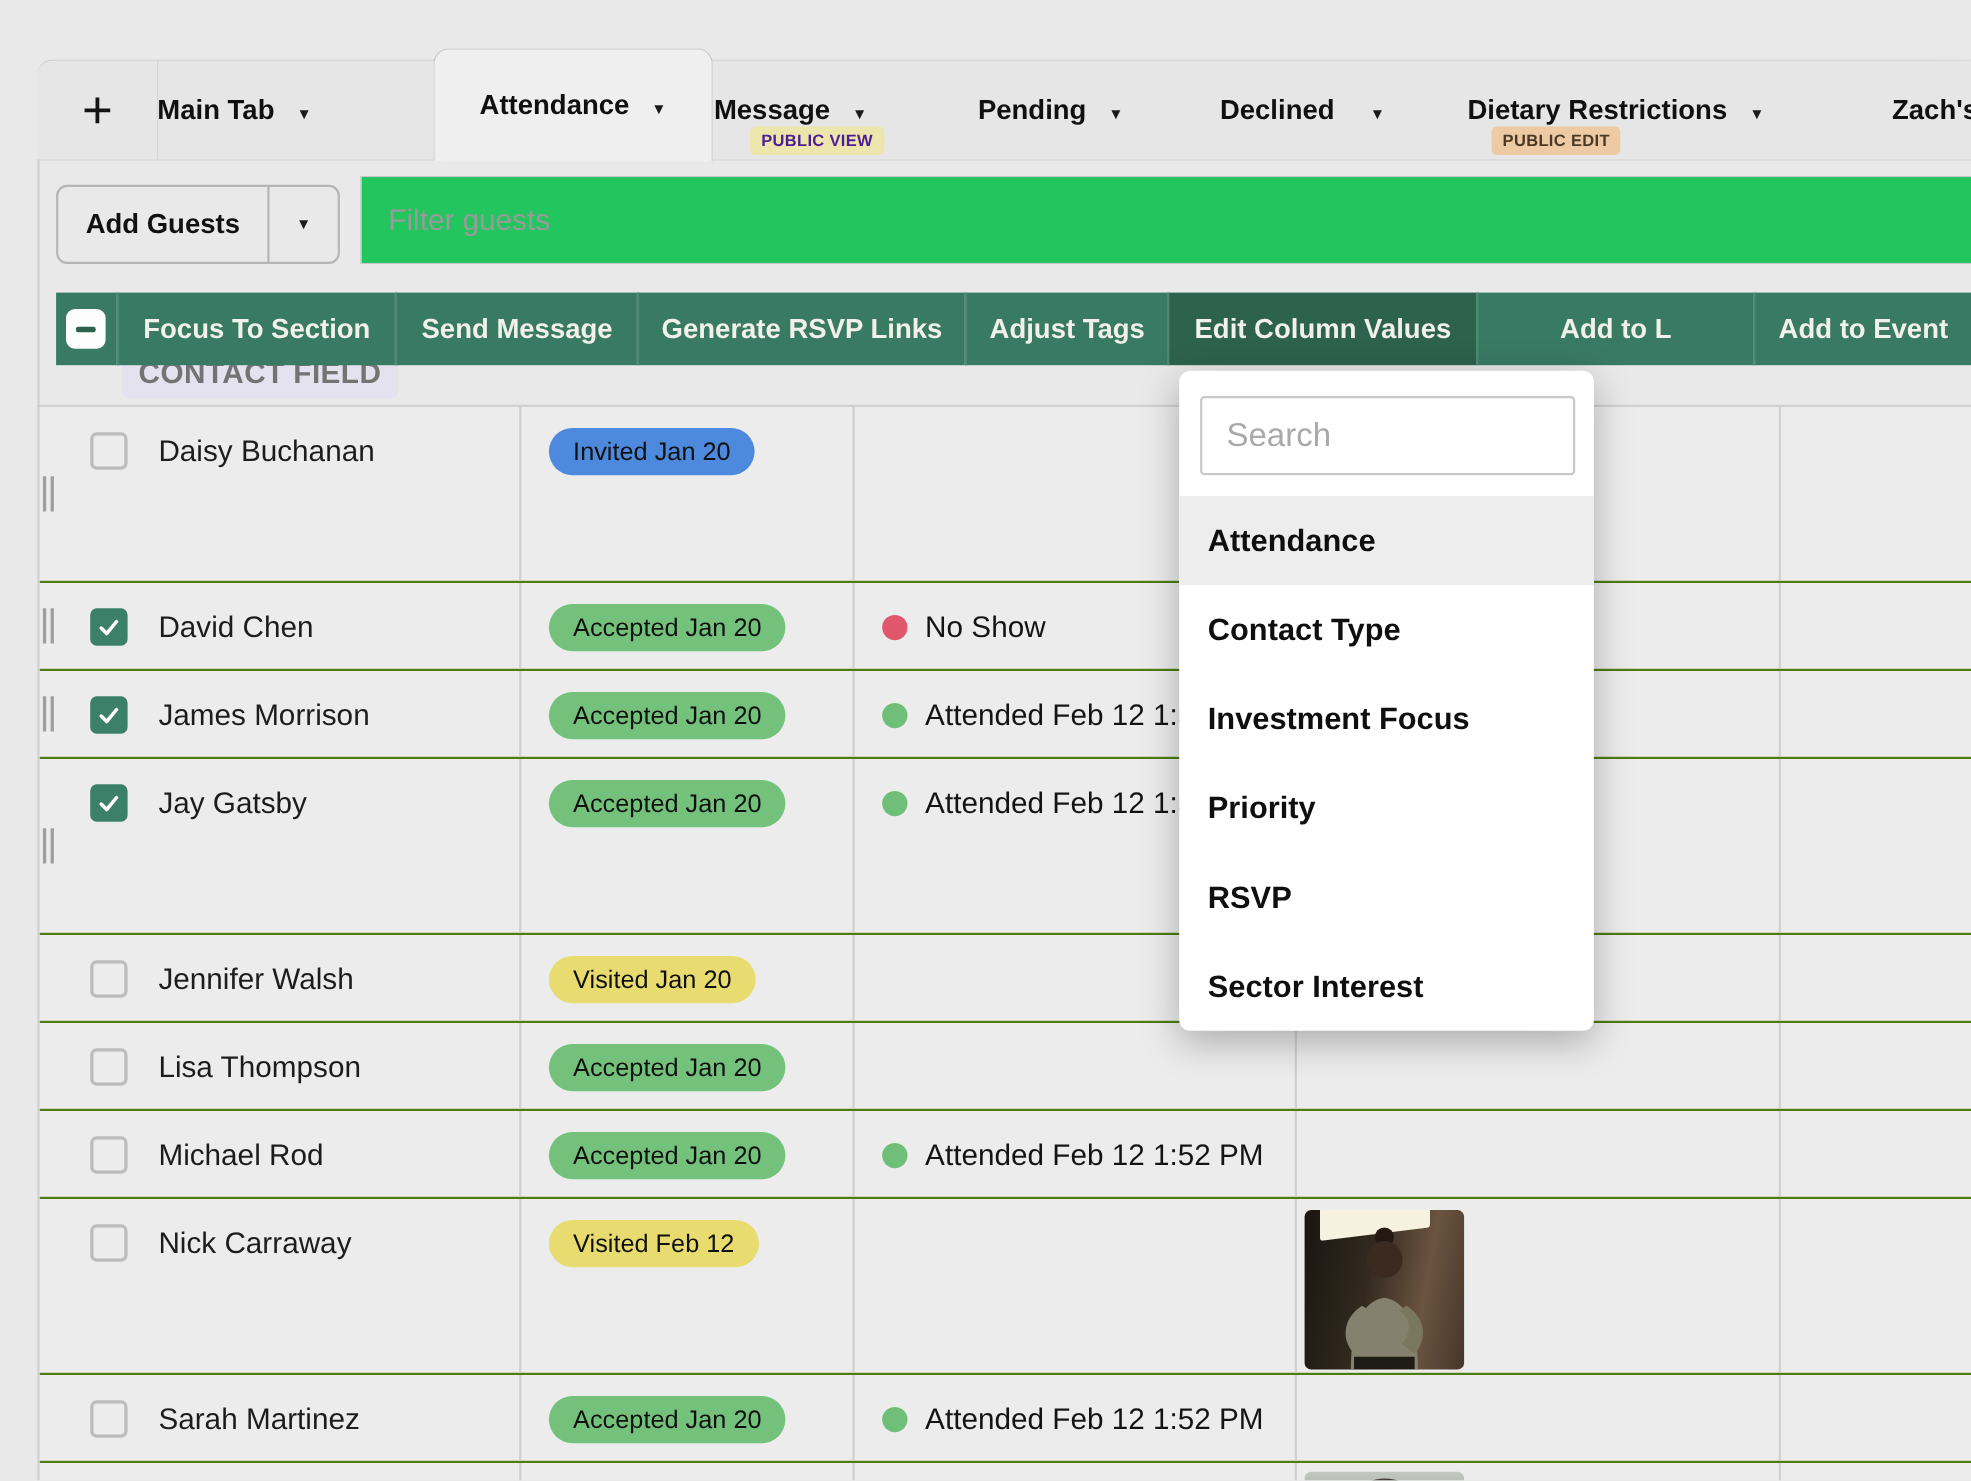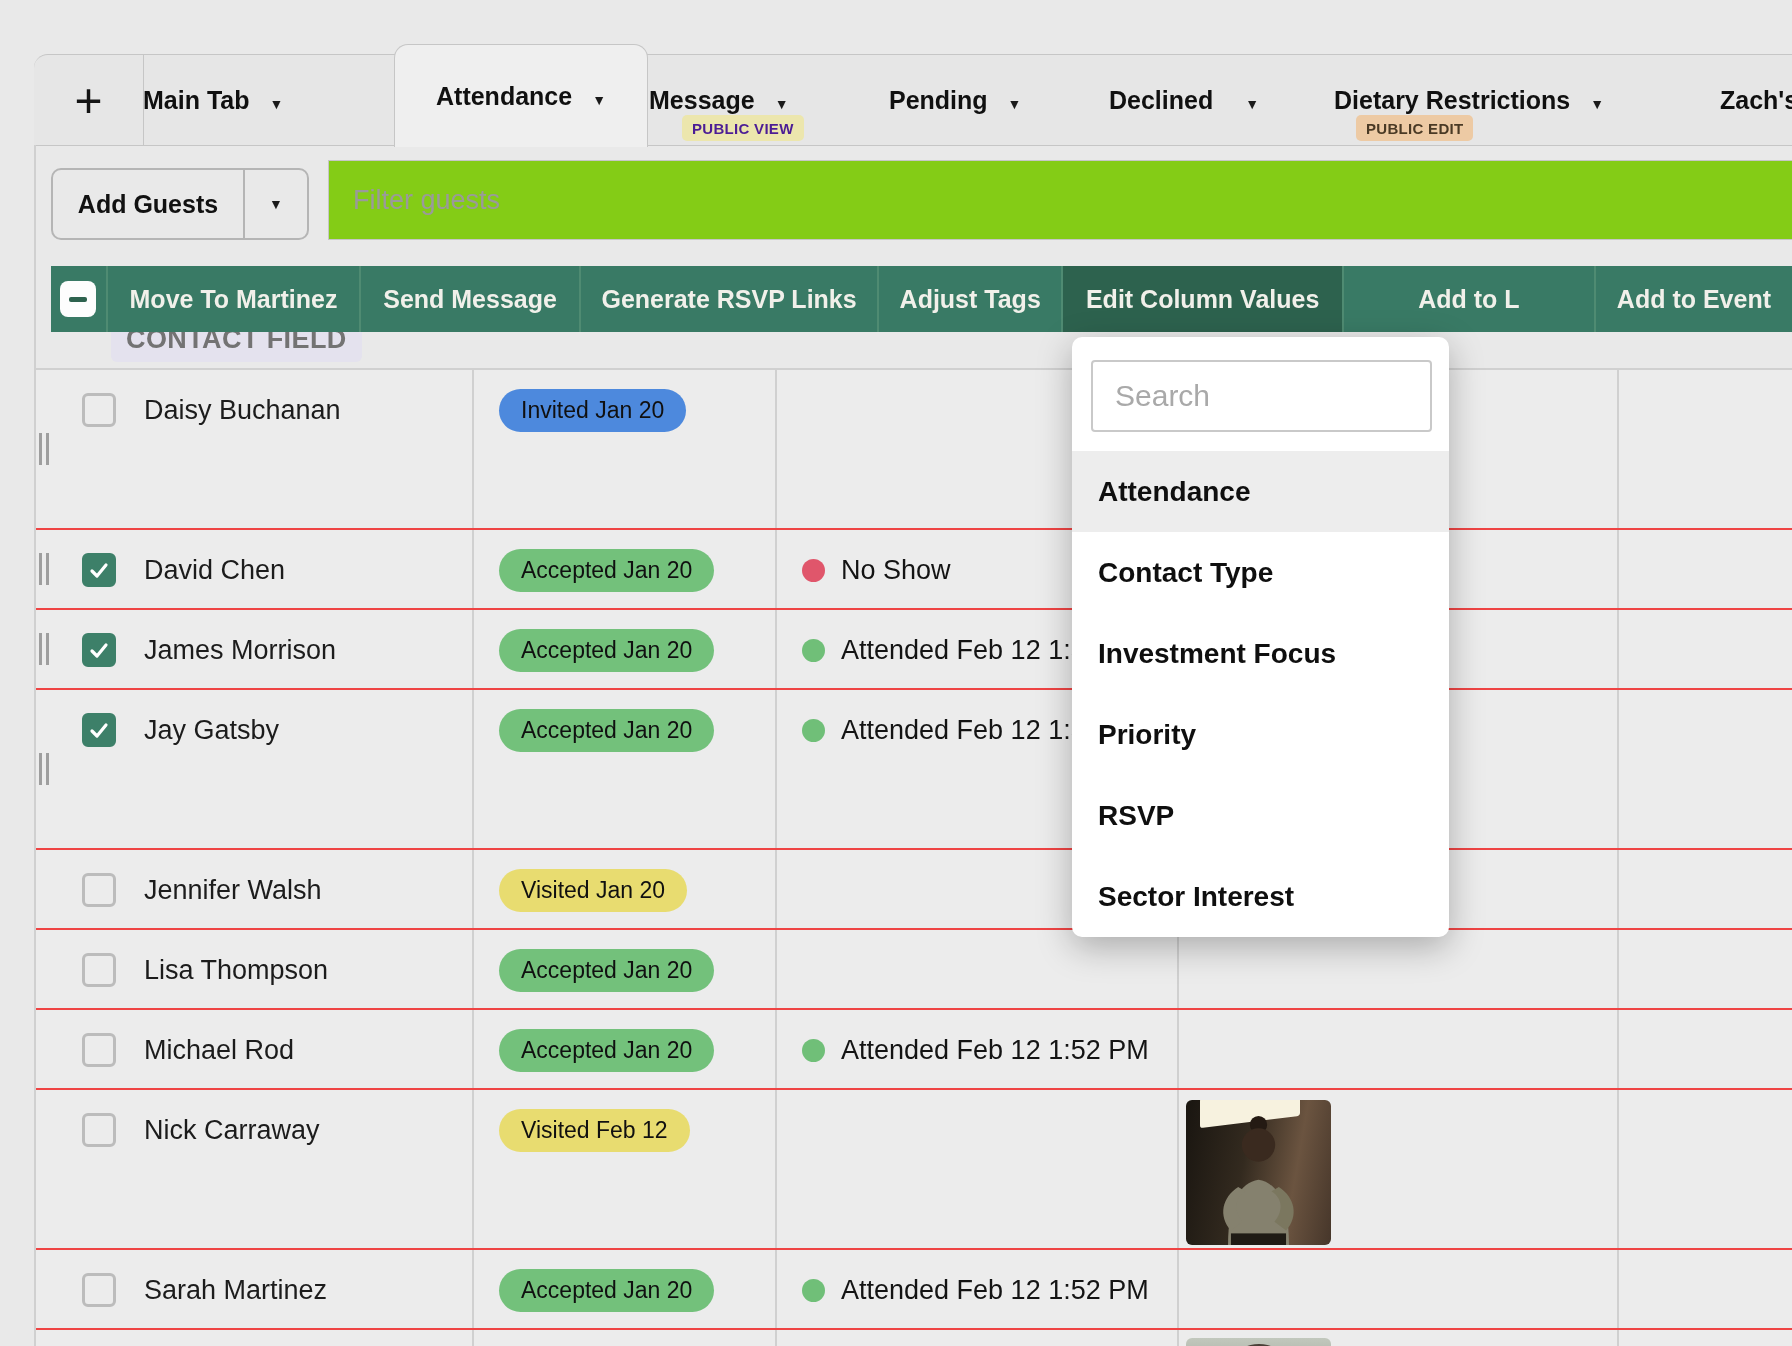--- a/index.html
+++ b/index.html
@@ -51,21 +51,21 @@
     flex:1;display:flex;align-items:center;justify-content:center;
     font-size:25px;font-weight:700;color:#111;
   }
   .addbtn .arrow{
     width:62px;border-left:2px solid #b5b5b5;
     display:flex;align-items:center;justify-content:center;
   }
   .filterwrap{position:absolute;left:328px;top:160px;width:1464px;height:80px;}
   .filterwrap input{
     width:100%;height:100%;box-sizing:border-box;
-    border:1px solid #c6c6c6;border-right:none;background:#84cc16;
+    border:1px solid #c6c6c6;border-right:none;background:#22c55e;
     font-size:27px;padding:0 0 0 24px;outline:none;color:#333;
     font-family:"Liberation Sans","DejaVu Sans",sans-serif;
   }
   .filterwrap input::placeholder{color:#9a9a9a;}
   
   .toolbar{
     position:absolute;left:51px;top:266px;right:0;height:66px;
     display:flex;z-index:5;
   }
   .tbcheck{
@@ -91,21 +91,21 @@
     font-size:27px;font-weight:700;letter-spacing:.4px;color:#737373;
   }
   .left-edge{position:absolute;left:34px;top:145px;height:223px;border-left:2px solid #d0d0d0;}
   
   .table{
     position:absolute;left:34px;top:368px;right:0;bottom:0;overflow:hidden;
     border-top:2px solid #d0d0d0;border-left:2px solid #d0d0d0;
   }
   .row{
     position:relative;height:80px;box-sizing:border-box;background:#ececec;
-    border-bottom:2px solid #ef4444;display:flex;
+    border-bottom:2px solid #4d7c0f;display:flex;
   }
   .row.tall{height:160px;}
   .row.partial{height:30px;border-bottom:none;}
   .cell{height:100%;box-sizing:border-box;border-right:2px solid #d0d0d0;}
   .c1{width:438px;}.c2{width:303px;}.c3{width:402px;}.c4{width:440px;}
   .c5{flex:1;border-right:none;}
   .band{height:80px;display:flex;align-items:center;}
   .c1 .band{padding-left:46px;}
   .c2 .band,.c3 .band{padding-left:25px;}
   .drag{
@@ -219,21 +219,21 @@
 <div class="filterwrap">
   <input type="text" placeholder="Filter guests" style="">
 </div>
 
 <div class="toolbar">
   <div class="tbcheck">
     <span class="box">
         <span class="minus"></span>
       </span>
   </div>
-  <div class="tbtn w1">Move To Martinez</div>
+  <div class="tbtn w1">Focus To Section</div>
   <div class="tbtn w2">Send Message</div>
   <div class="tbtn w3">Generate RSVP Links</div>
   <div class="tbtn w4">Adjust Tags</div>
   <div class="tbtn w5 active">Edit Column Values</div>
   <div class="tbtn w7">Add to L</div>
   <div class="tbtn w6">Add to Event</div>
 </div>
 
 <div class="contactfield">CONTACT FIELD</div>
 <div class="left-edge"></div>

